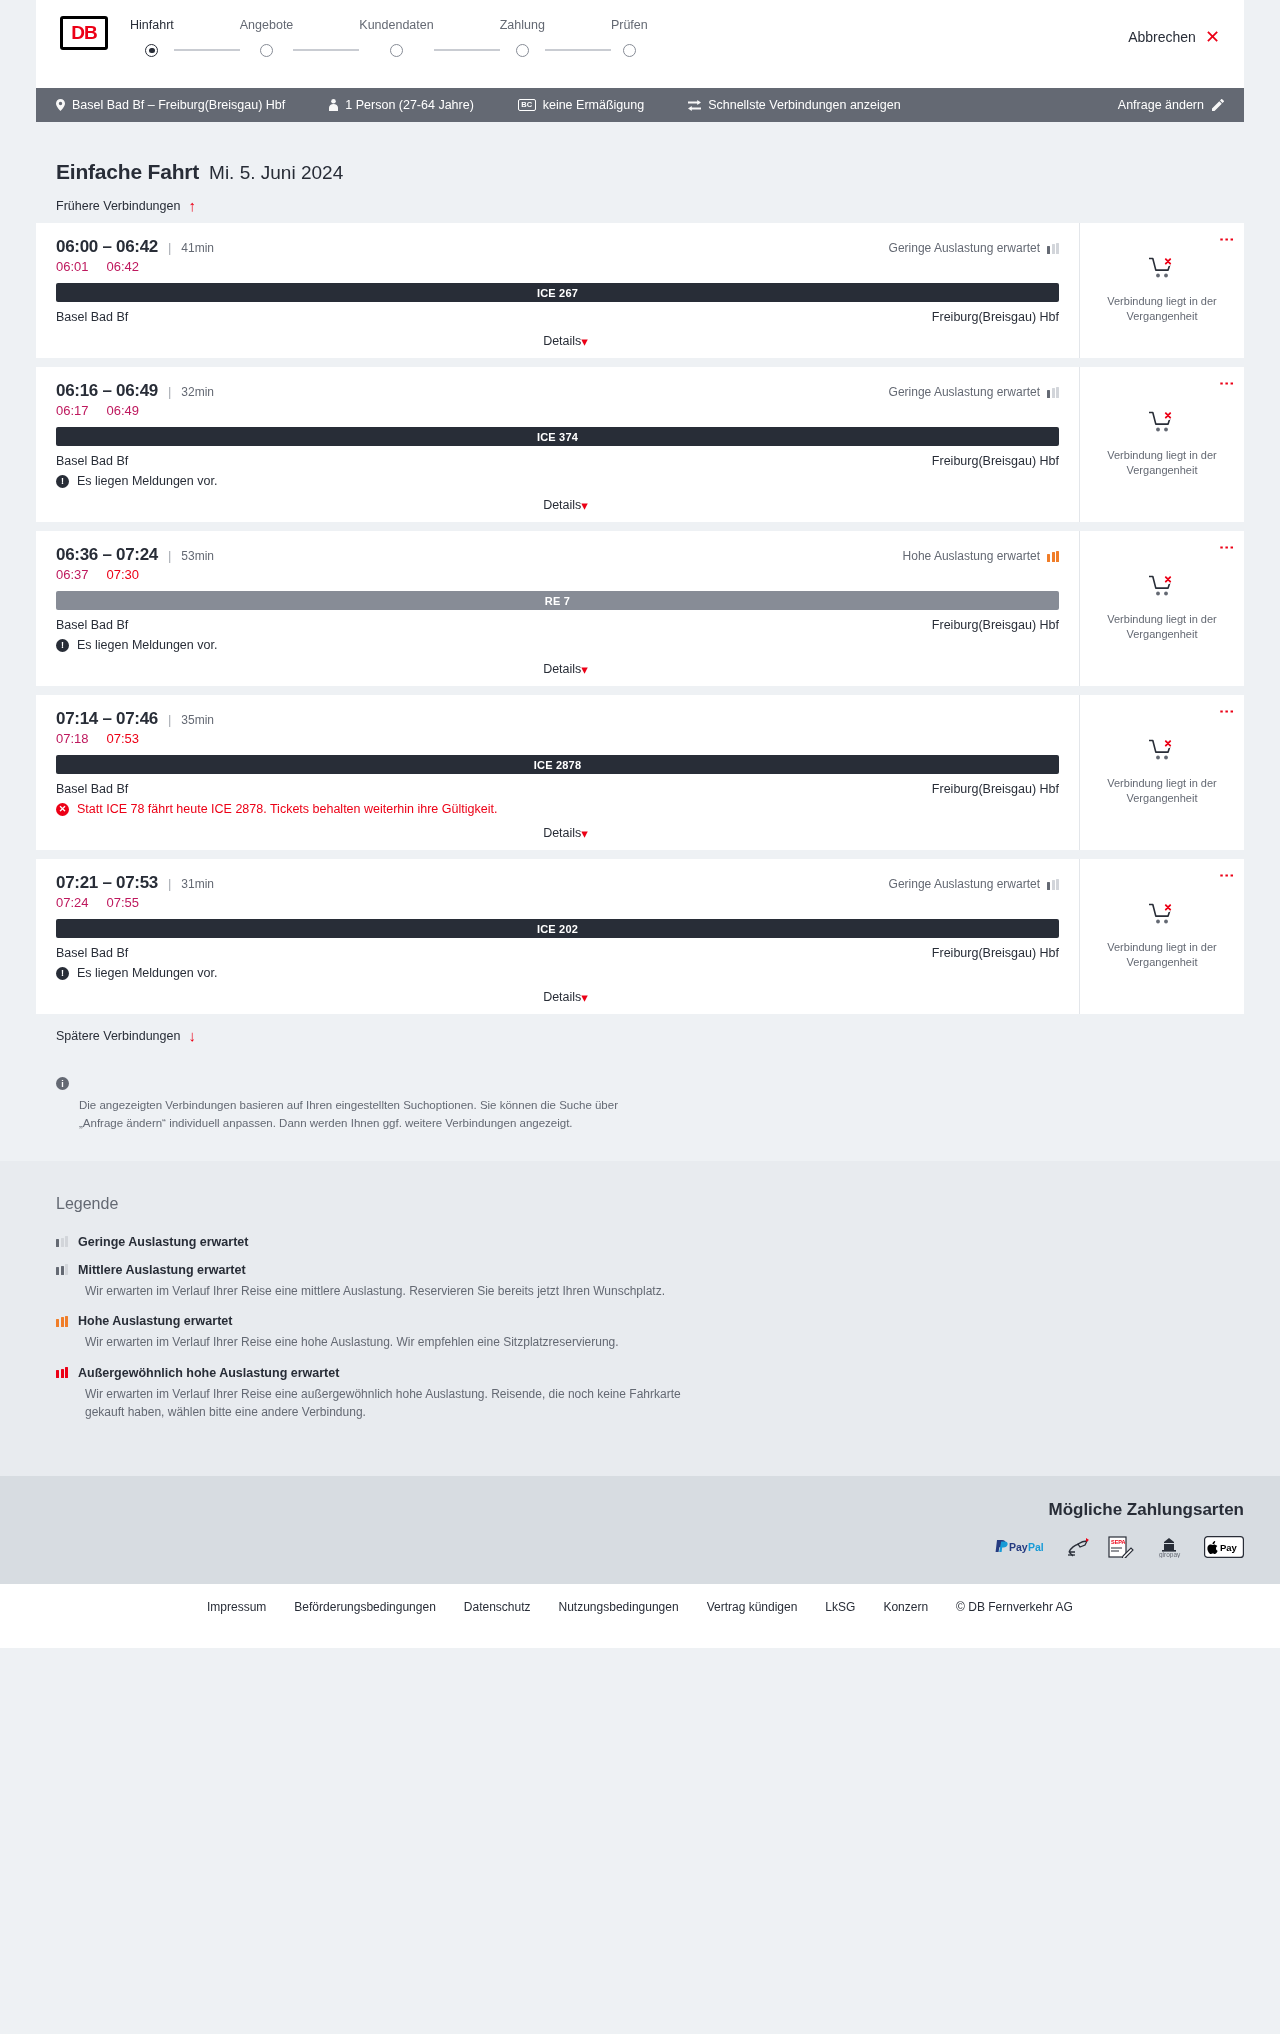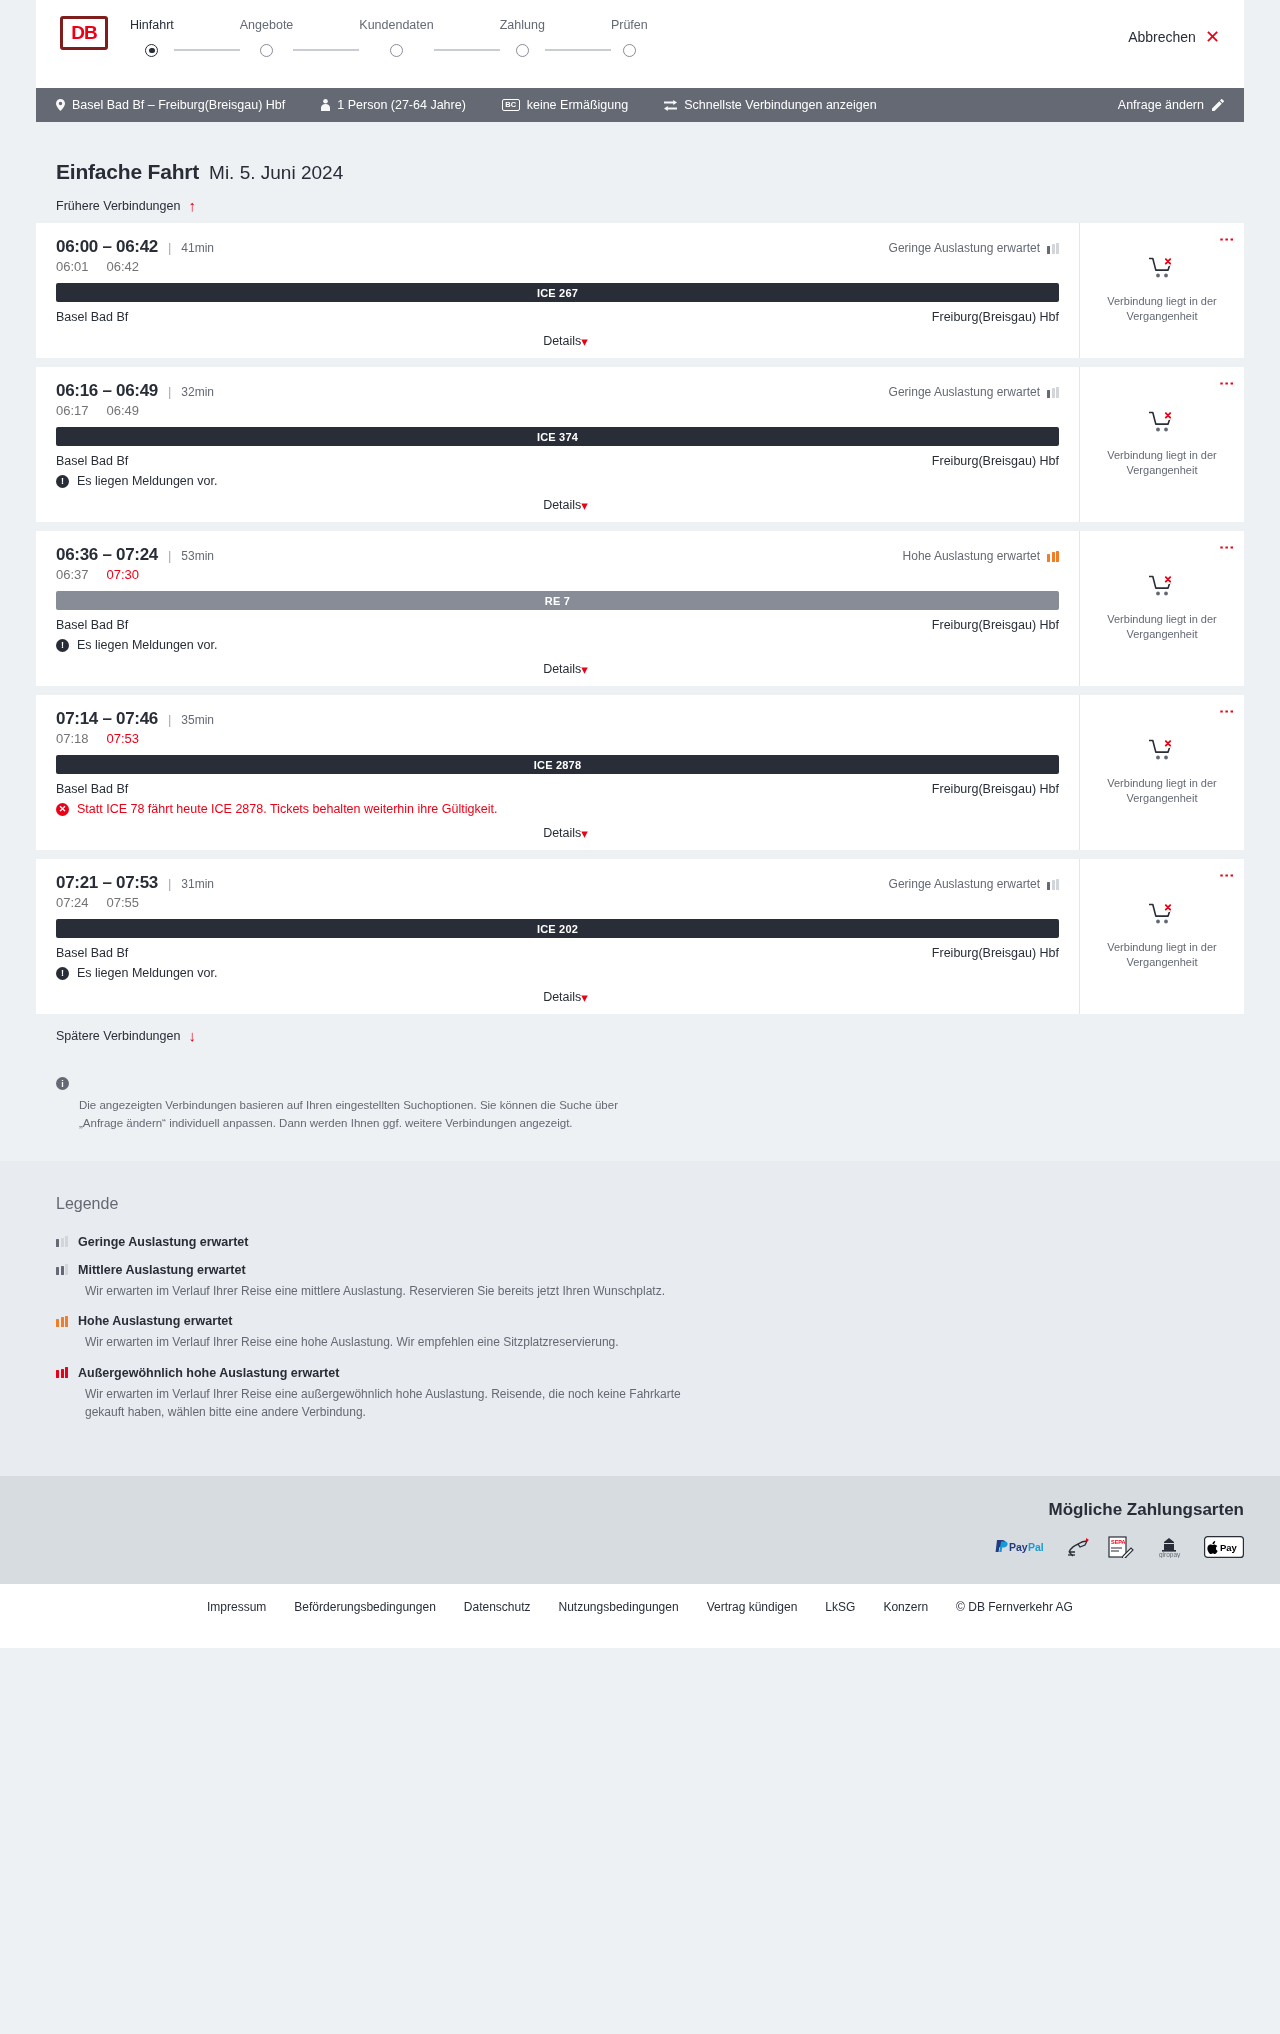--- a/index.html
+++ b/index.html
@@ -20,21 +20,21 @@
     background: #ffffff;
     height: 88px;
     display: flex;
     align-items: flex-start;
     padding: 16px 24px 0 24px;
     position: relative;
   }
   .db-logo {
     width: 48px; height: 34px;
     background: #ffffff;
-    border: 3px solid #7f1d1d;
+    border: 3px solid #000000;
     border-radius: 3px;
     display: flex; align-items: center; justify-content: center;
     font-weight: 700; font-size: 19px; color: #ec0016;
     letter-spacing: -1px;
     font-family: "Liberation Sans", sans-serif;
     margin-right: 22px;
     flex: none;
   }
   .stepper { display: flex; align-items: flex-start; padding-top: 2px; }
   .step { position: relative; display: flex; flex-direction: column; align-items: center; }
@@ -62,21 +62,21 @@
 
   
   .criteria-bar {
     background: #646973;
     color: #ffffff;
     height: 34px;
     display: flex;
     align-items: center;
     padding: 0 20px;
     font-size: 12.5px;
-    gap: 8px;
+    gap: 16px;
   }
   .crit-item { display:flex; align-items:center; gap:7px; margin-right:28px; white-space:nowrap; }
   .crit-ico { opacity:.95; display:inline-flex; }
   .crit-spacer { flex:1 1 auto; }
   .crit-edit { display:flex; align-items:center; gap:8px; cursor:pointer; white-space:nowrap; }
   .badge-bc {
     border:1px solid #ffffff; border-radius:2px; font-size:7.5px;
     padding:1px 2.5px; font-weight:700; line-height:1.1;
   }
 
@@ -117,21 +117,21 @@
     font-size: 11px; color:#646973; text-align:center; line-height:1.35; max-width: 120px;
   }
 
   .times-row { display:flex; align-items:baseline; gap:10px; }
   .times-main { font-size: 17px; font-weight: 700; letter-spacing:-.3px; }
   .times-sep { color:#a6aab2; font-size:13px; }
   .times-dur { font-size: 12px; color:#646973; }
   .util { margin-left:auto; display:flex; align-items:center; gap:7px; font-size: 12px; color:#646973; }
 
   .real-row { display:flex; gap: 18px; font-size: 13px; margin-top: 2px; }
-  .t-green { color:#737373; }
+  .t-green { color:#be185d; }
   .t-red { color:#ec0016; }
 
   .line-badge {
     margin-top: 9px;
     height: 19px;
     border-radius: 2px;
     display:flex; align-items:center; justify-content:center;
     color:#ffffff; font-size: 11px; font-weight:700; letter-spacing:.2px;
   }
   .badge-dark { background:#282d37; }

